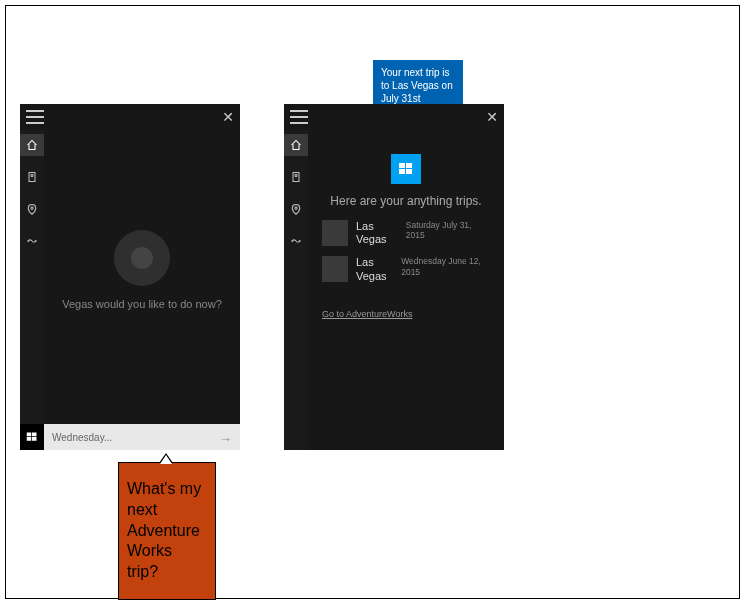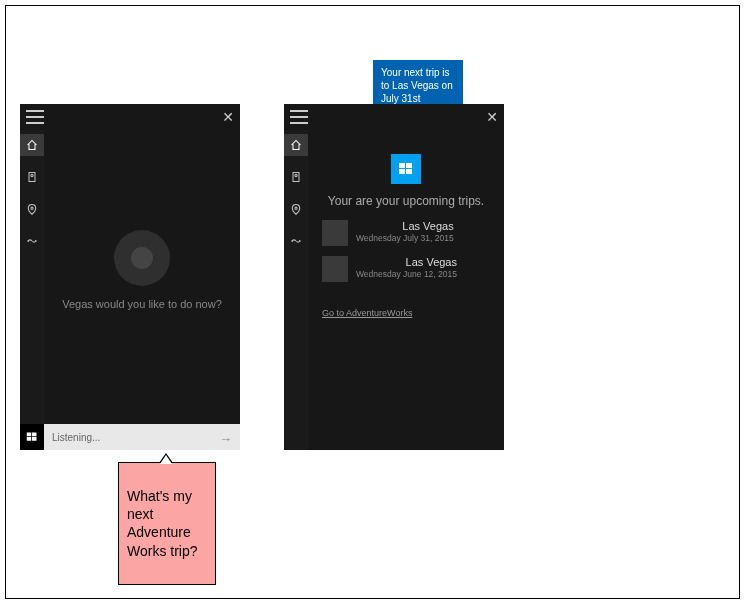--- a/index.html
+++ b/index.html
@@ -42,21 +42,21 @@
     width: 30px; height: 30px; background: #00a1f1; color: #fff;
     display: flex; align-items: center; justify-content: center; font-size: 16px;
   }
   .heading {
     position: absolute; top: 64px; left: 0; right: 0; text-align: center;
     color: #aaa; font-size: 12px; font-weight: 300;
   }
   .trip-list { position: absolute; top: 90px; left: 14px; right: 14px; }
   .trip-item { display: flex; gap: 8px; margin-bottom: 10px; cursor: pointer; }
   .trip-thumb { width: 26px; height: 26px; background: #3a3a3a; flex-shrink: 0; }
-  .trip-text { display: flex; flex-direction: column; align-items: flex-end; }
+  .trip-text { display: flex; flex-direction: row; }
   .trip-title { color: #ddd; font-size: 11px; line-height: 1.2; }
   .trip-sub { color: #888; font-size: 8.5px; line-height: 1.2; }
   .go-link { color: #999; font-size: 9px; text-decoration: underline; cursor: pointer; margin-top: 16px; display: inline-block; }
   
   .bottombar { height: 26px; display: flex; background: #e8e8e8; }
   .winbtn {
     width: 24px; background: #000; color: #fff; display: flex; align-items: center; justify-content: center; font-size: 12px; cursor: pointer;
   }
   .searchbox {
     flex: 1; display: flex; align-items: center; padding: 0 8px; color: #666; font-size: 10px;
@@ -67,22 +67,22 @@
   
   .callout-blue {
     position: absolute; left: 367px; top: 54px; width: 90px; background: #0063B1; color: #fff;
     font-size: 10px; line-height: 1.3; padding: 6px 8px;
   }
   .callout-blue::after {
     content: ""; position: absolute; left: 35px; bottom: -9px;
     border-left: 7px solid transparent; border-right: 7px solid transparent; border-top: 9px solid #0063B1;
   }
   .callout-white {
-    position: absolute; left: 112px; top: 456px; width: 98px; background: #fca5a5; color: #000;
-    border: 1px solid #000; font-size: 14px; line-height: 1.3; padding: 24px 8px;
+    position: absolute; left: 112px; top: 456px; width: 98px; background: #c2410c; color: #000;
+    border: 1px solid #000; font-size: 16px; line-height: 1.3; padding: 16px 8px;
   }
   .callout-white::before {
     content: ""; position: absolute; left: 40px; top: -10px;
     border-left: 7px solid transparent; border-right: 7px solid transparent; border-bottom: 10px solid #000;
   }
   .callout-white::after {
     content: ""; position: absolute; left: 41px; top: -8px;
     border-left: 6px solid transparent; border-right: 6px solid transparent; border-bottom: 9px solid #fff;
   }
   svg.ico { width: 12px; height: 12px; stroke: currentColor; fill: none; stroke-width: 1.4; }
@@ -142,21 +142,21 @@
     <div class="bottombar">
       <div class="winbtn">
         <svg class="ico" viewBox="0 0 16 16" style="fill:#fff;stroke:none">
             <rect x="1" y="2" width="6" height="5"></rect>
             <rect x="8" y="2" width="6" height="5"></rect>
             <rect x="1" y="8" width="6" height="5"></rect>
             <rect x="8" y="8" width="6" height="5"></rect>
           </svg>
       </div>
       <div class="searchbox">
-        <span class="txt">Listening...</span>
+        <span class="txt">Wednesday...</span>
         <span class="righticon">→</span>
       </div>
     </div>
   </div>
 
   <div class="panel panel-right">
     <div class="titlebar">
       <div class="hamburger">
           <span></span>
           <span></span>
@@ -193,27 +193,27 @@
       </div>
       <div class="content">
         <div class="app-tile">
           <svg class="ico" viewBox="0 0 16 16" style="fill:#fff;stroke:none;width:16px;height:16px">
               <rect x="1" y="2" width="6" height="5"></rect>
               <rect x="8" y="2" width="6" height="5"></rect>
               <rect x="1" y="8" width="6" height="5"></rect>
               <rect x="8" y="8" width="6" height="5"></rect>
             </svg>
         </div>
-        <div class="heading">Your are your upcoming trips.</div>
+        <div class="heading">Here are your anything trips.</div>
         <div class="trip-list">
           <div class="trip-item">
             <div class="trip-thumb"></div>
             <div class="trip-text">
               <span class="trip-title">Las Vegas</span>
-              <span class="trip-sub">Wednesday July 31, 2015</span>
+              <span class="trip-sub">Saturday July 31, 2015</span>
             </div>
           </div>
           <div class="trip-item">
             <div class="trip-thumb"></div>
             <div class="trip-text">
               <span class="trip-title">Las Vegas</span>
               <span class="trip-sub">Wednesday June 12, 2015</span>
             </div>
           </div>
           <span class="go-link">Go to AdventureWorks</span>

